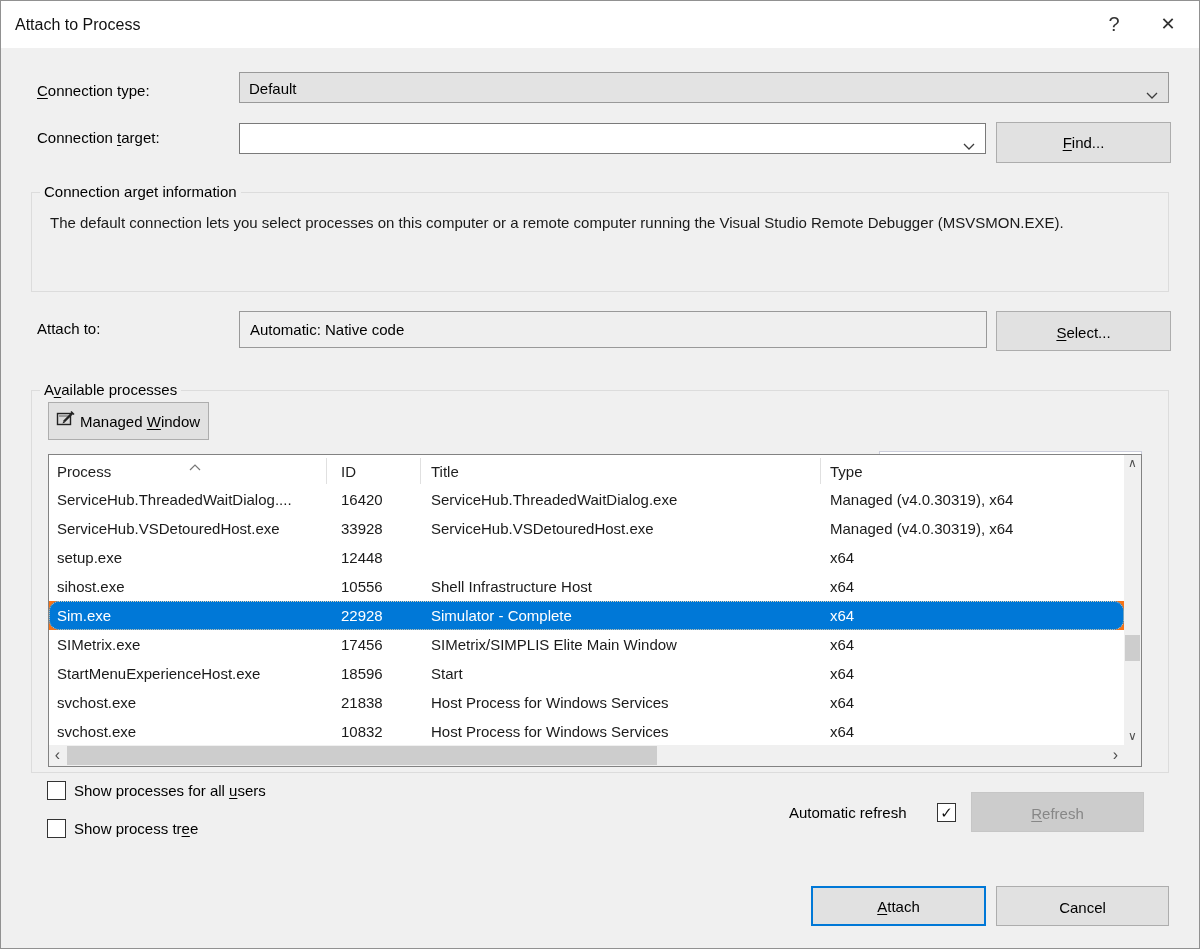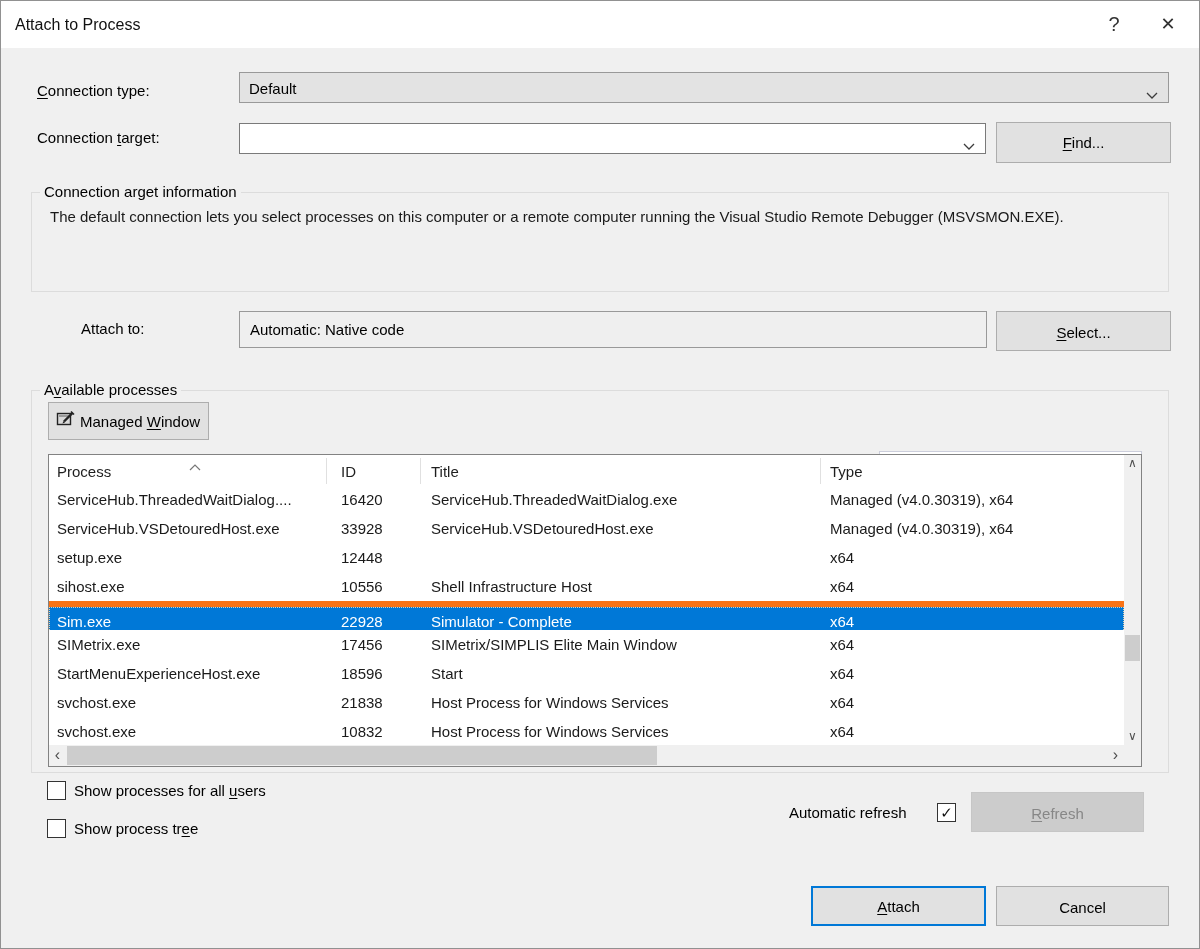--- a/index.html
+++ b/index.html
@@ -27,21 +27,21 @@
   .combo.editable{background:#fff;border:1px solid #7a7a7a;}
   .combo .val{position:absolute;left:9px;top:0;bottom:0;line-height:29px;}
   .chev{position:absolute;right:10px;top:50%;margin-top:-3px;}
   .btn{background:#e1e1e1;border:1px solid #adadad;box-sizing:border-box;
     text-align:center;color:#000;}
 
   
   .group{border:1px solid #dcdcdc;box-sizing:border-box;}
   .group-label{position:absolute;left:8px;top:-11px;background:#f0f0f0;padding:0 4px;line-height:20px;}
 
-  .info-text{position:absolute;left:18px;top:10px;width:1075px;line-height:28px;color:#1a1a1a;}
+  .info-text{position:absolute;left:18px;top:16px;width:1075px;line-height:28px;color:#1a1a1a;}
 
   .field{background:#efefef;border:1px solid #999;box-sizing:border-box;}
 
   
   .btn-selwin{display:flex;align-items:center;padding-left:7px;}
   .btn-selwin svg{margin-right:3px;}
 
   
   .filterbox{background:#fff;border:1px solid #cccedb;box-sizing:border-box;margin-top:48px;}
   .filterbox input{position:absolute;left:8px;top:2px;width:190px;height:25px;border:none;outline:none;
@@ -109,21 +109,21 @@
           <polyline points="1,1 6,6 11,1" fill="none" stroke="#3c3c3c" stroke-width="1.3"></polyline>
         </svg></span>
   </div>
   <button class="abs btn btn-line" style="left:995px;top:121px;width:175px;height:41px;font-family:inherit;font-size:15px;"><span></span><span class="mn">F</span><span>ind...</span></button>
 
   <div class="abs group" style="left:30px;top:191px;width:1138px;height:100px;">
     <div class="group-label">Connection arget information</div>
     <div class="info-text">The default connection lets you select processes on this computer or a remote computer running the Visual Studio Remote Debugger (MSVSMON.EXE).</div>
   </div>
 
-  <div class="abs fld-label" style="left:36px;top:317px;margin-left:44px;">Attach to:</div>
+  <div class="abs fld-label" style="left:36px;top:317px;">Attach to:</div>
   <div class="abs field" style="left:238px;top:310px;width:748px;height:37px;">
     <span style="position:absolute;left:10px;line-height:35px;">Automatic: Native code</span>
   </div>
   <button class="abs btn btn-line2" style="left:995px;top:310px;width:175px;height:40px;font-family:inherit;font-size:15px;"><span></span><span class="mn">S</span><span>elect...</span></button>
 
   <div class="abs group" style="left:30px;top:389px;width:1138px;height:383px;">
     <div class="group-label"><span>A</span><span class="mn">v</span><span>ailable processes</span></div>
 
     <button class="btn btn-selwin abs" style="left:16px;top:11px;width:161px;height:38px;font-family:inherit;font-size:15px;">
       <span><svg width="21" height="19" viewBox="0 0 21 19">
@@ -180,21 +180,21 @@
         <div class="cell c-process">setup.exe</div>
         <div class="cell c-id">12448</div>
         <div class="cell c-type">x64</div>
       </div>
       <div class="lrow" style="top:117px;">
         <div class="cell c-process">sihost.exe</div>
         <div class="cell c-id">10556</div>
         <div class="cell c-title">Shell Infrastructure Host</div>
         <div class="cell c-type">x64</div>
       </div>
-      <div class="lrow selected" style="top:152px;">
+      <div class="lrow selected" style="top:146px;border-radius:10px;">
         <div class="cell c-process">Sim.exe</div>
         <div class="cell c-id">22928</div>
         <div class="cell c-title">Simulator - Complete</div>
         <div class="cell c-type">x64</div>
       </div>
       <div class="lrow" style="top:175px;">
         <div class="cell c-process">SIMetrix.exe</div>
         <div class="cell c-id">17456</div>
         <div class="cell c-title">SIMetrix/SIMPLIS Elite Main Window</div>
         <div class="cell c-type">x64</div>

